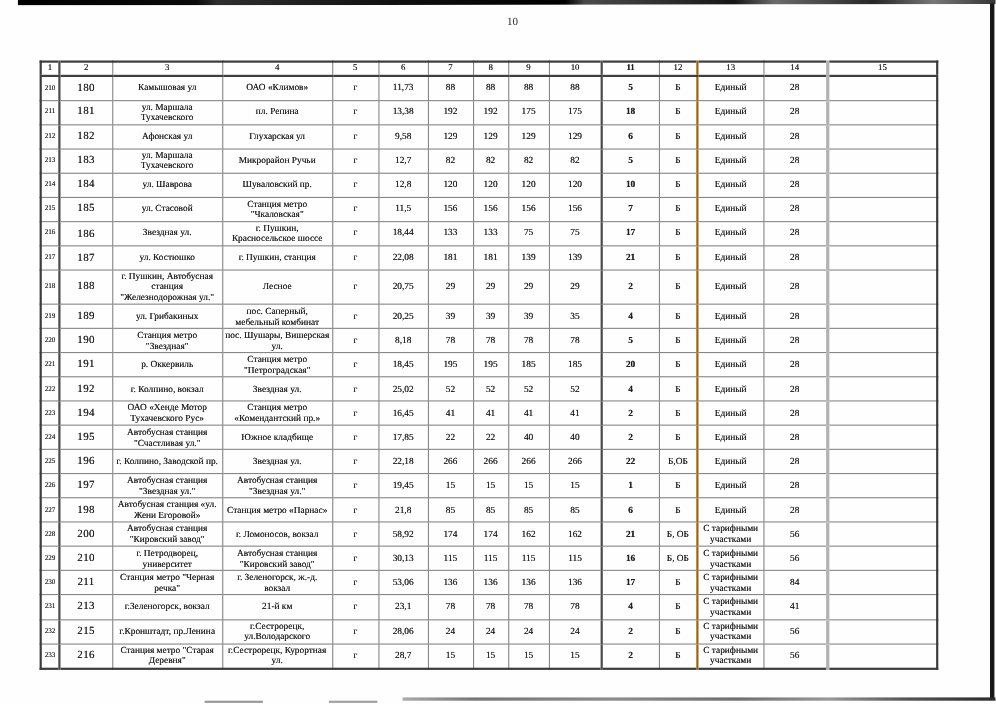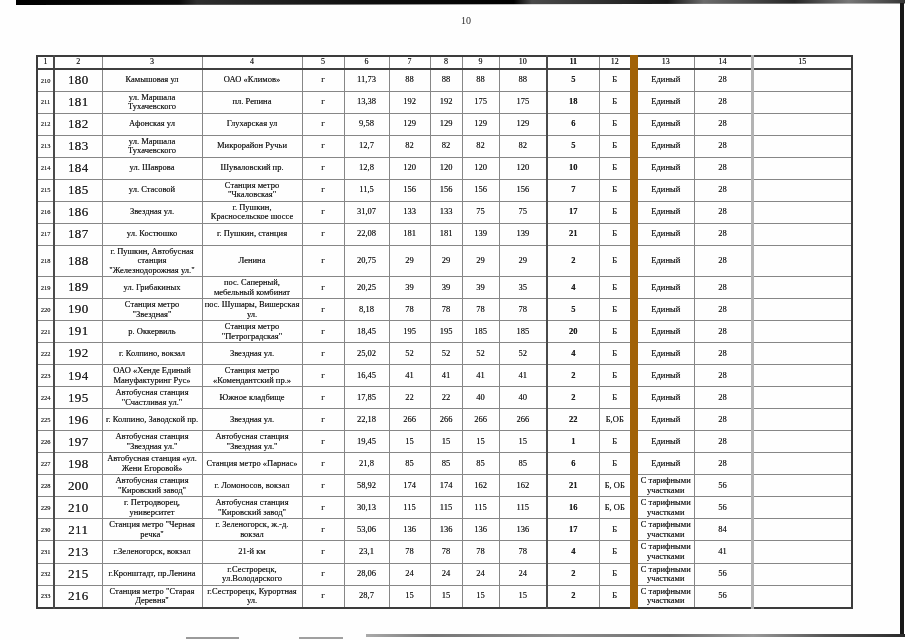--- a/index.html
+++ b/index.html
@@ -32,24 +32,24 @@
   }
   th,td{
     border:1px solid #868686;
     text-align:center;vertical-align:middle;
     padding:1px 2px;overflow:hidden;word-wrap:break-word;
   }
   thead tr{height:13px;}
   thead th{font-weight:normal;font-size:8px;border-bottom:2px solid #3f3f3f;}
   tbody tr{height:22px;}
   td:nth-child(1){font-size:6.5px;color:#333;}
-  td:nth-child(2){font-size:13px;letter-spacing:0.3px;}
+  td:nth-child(2){font-size:10px;letter-spacing:0.3px;}
   th:nth-child(2),td:nth-child(2){border-left:2px solid #4a4a4a;}
   th:nth-child(11),td:nth-child(11){border-left:2px solid #4a4a4a;font-weight:bold;}
-  th:nth-child(13),td:nth-child(13){border-left:8px solid #a16207;}
+  th:nth-child(13),td:nth-child(13){border-left:2px solid #a16207;}
   th:nth-child(15),td:nth-child(15){border-left:3px solid #b3b3b3;}
 </style>
 </head>
 <body>
 
 <div class="page">
   <div class="top-line"></div>
   <div class="right-line"></div>
   <div class="bot-seg1"></div>
   <div class="bot-seg2"></div>
@@ -196,21 +196,21 @@
           <td>Единый</td>
           <td>28</td>
           <td></td>
         </tr>
         <tr>
           <td>216</td>
           <td>186</td>
           <td>Звездная ул.</td>
           <td>г. Пушкин, Красносельское шоссе</td>
           <td>г</td>
-          <td>31,07</td>
+          <td>18,44</td>
           <td>133</td>
           <td>133</td>
           <td>75</td>
           <td>75</td>
           <td>17</td>
           <td>Б</td>
           <td>Единый</td>
           <td>28</td>
           <td></td>
         </tr>
@@ -228,21 +228,21 @@
           <td>21</td>
           <td>Б</td>
           <td>Единый</td>
           <td>28</td>
           <td></td>
         </tr>
         <tr>
           <td>218</td>
           <td>188</td>
           <td>г. Пушкин, Автобусная станция "Железнодорожная ул."</td>
-          <td>Ленина</td>
+          <td>Лесное</td>
           <td>г</td>
           <td>20,75</td>
           <td>29</td>
           <td>29</td>
           <td>29</td>
           <td>29</td>
           <td>2</td>
           <td>Б</td>
           <td>Единый</td>
           <td>28</td>
@@ -312,21 +312,21 @@
           <td>52</td>
           <td>4</td>
           <td>Б</td>
           <td>Единый</td>
           <td>28</td>
           <td></td>
         </tr>
         <tr>
           <td>223</td>
           <td>194</td>
-          <td>ОАО «Хенде Единый Мануфактуринг Рус»</td>
+          <td>ОАО «Хенде Мотор Тухачевского Рус»</td>
           <td>Станция метро «Комендантский пр.»</td>
           <td>г</td>
           <td>16,45</td>
           <td>41</td>
           <td>41</td>
           <td>41</td>
           <td>41</td>
           <td>2</td>
           <td>Б</td>
           <td>Единый</td>

